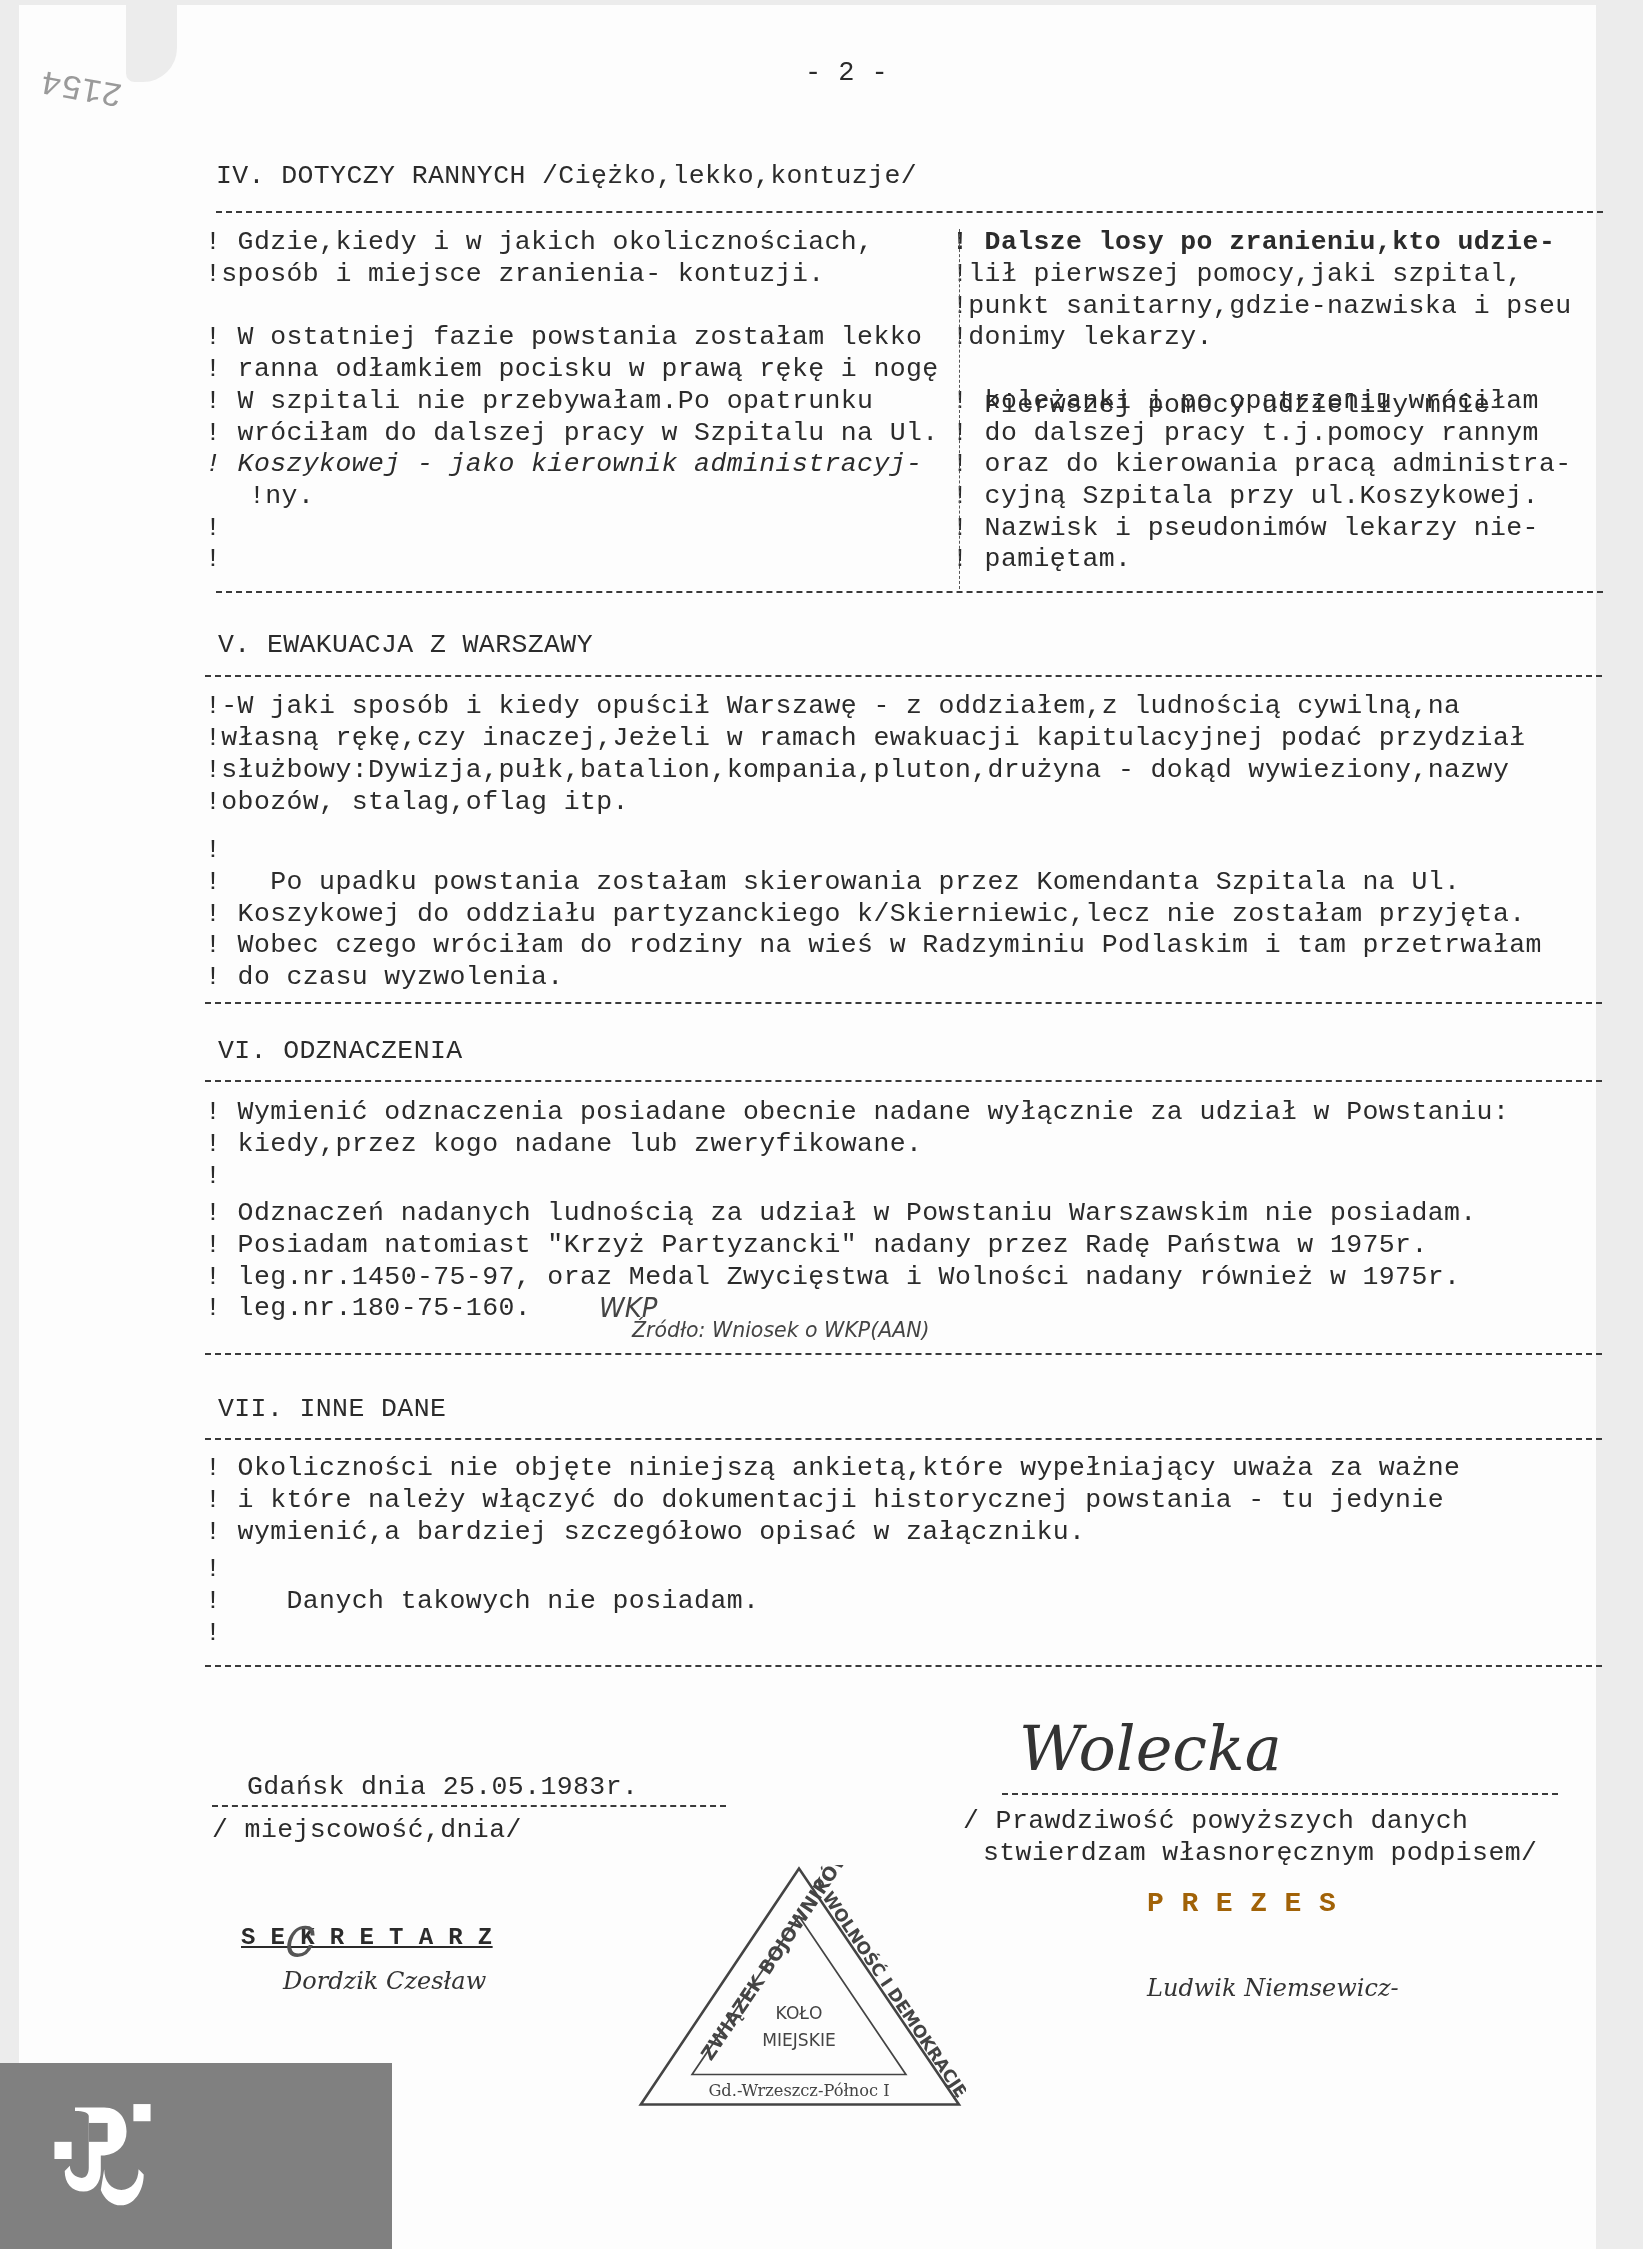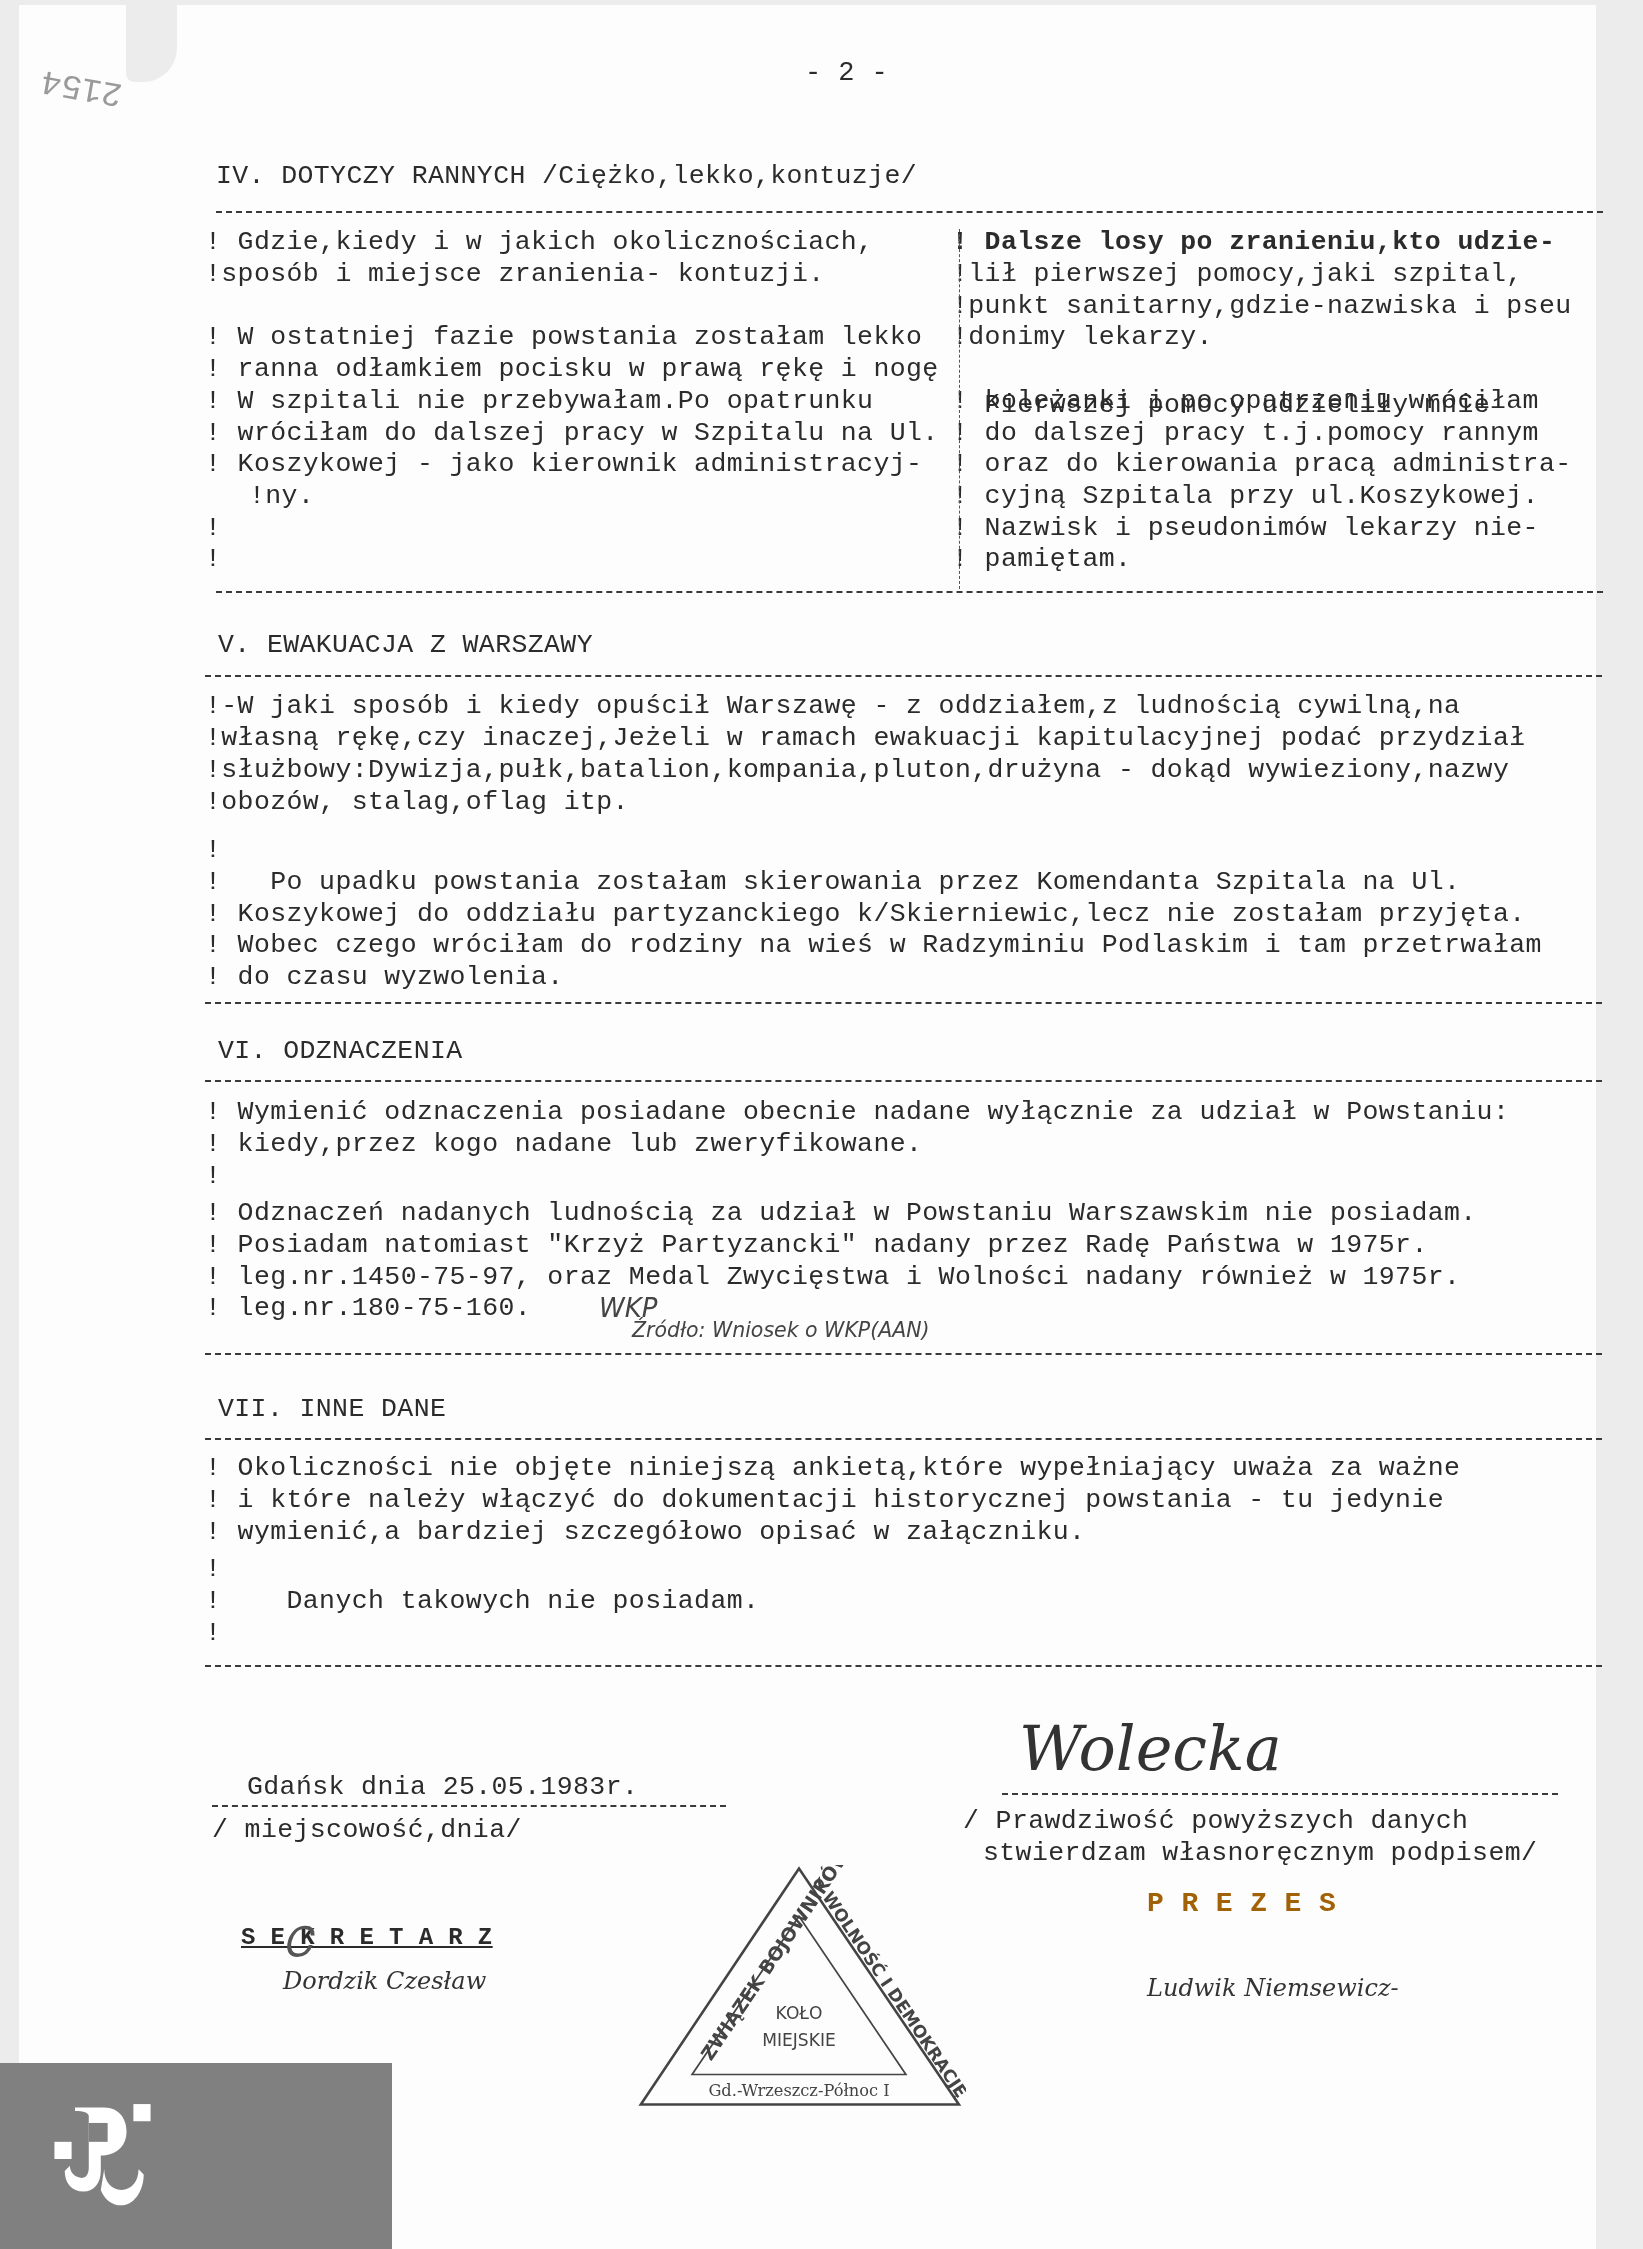--- a/index.html
+++ b/index.html
@@ -48,21 +48,21 @@
 
 <div class="t" style="left:952px;top:229px;font-weight:bold;">! Dalsze losy po zranieniu,kto udzie-</div>
 <div class="t" style="left:952px;top:261px;">!lił pierwszej pomocy,jaki szpital,</div>
 <div class="t" style="left:952px;top:293px;">!punkt sanitarny,gdzie-nazwiska i pseu</div>
 <div class="t" style="left:952px;top:324px;">!donimy lekarzy.</div>
 
 <div class="t" style="left:205px;top:324px;">! W ostatniej fazie powstania zostałam lekko</div>
 <div class="t" style="left:205px;top:356px;">! ranna odłamkiem pocisku w prawą rękę i nogę</div>
 <div class="t" style="left:205px;top:388px;">! W szpitali nie przebywałam.Po opatrunku</div>
 <div class="t" style="left:205px;top:420px;">! wróciłam do dalszej pracy w Szpitalu na Ul.</div>
-<div class="t" style="left:205px;top:451px;">! Koszykowej - jako kierownik administracyj-</div>
+<div class="t" style="left:205px;top:451px;font-style:italic;">! Koszykowej - jako kierownik administracyj-</div>
 <div class="t" style="left:205px;top:483px;margin-left:44px;">!ny.</div>
 <div class="t" style="left:205px;top:515px;">!</div>
 <div class="t" style="left:205px;top:546px;">!</div>
 
 <div class="t" style="left:952px;top:356px;margin-top:36px;">  Pierwszej pomocy udzieliły mnie</div>
 <div class="t" style="left:952px;top:388px;">! koleżanki i po opatrzeniu wróciłam</div>
 <div class="t" style="left:952px;top:420px;">! do dalszej pracy t.j.pomocy rannym</div>
 <div class="t" style="left:952px;top:451px;">! oraz do kierowania pracą administra-</div>
 <div class="t" style="left:952px;top:483px;">! cyjną Szpitala przy ul.Koszykowej.</div>
 <div class="t" style="left:952px;top:515px;">! Nazwisk i pseudonimów lekarzy nie-</div>

